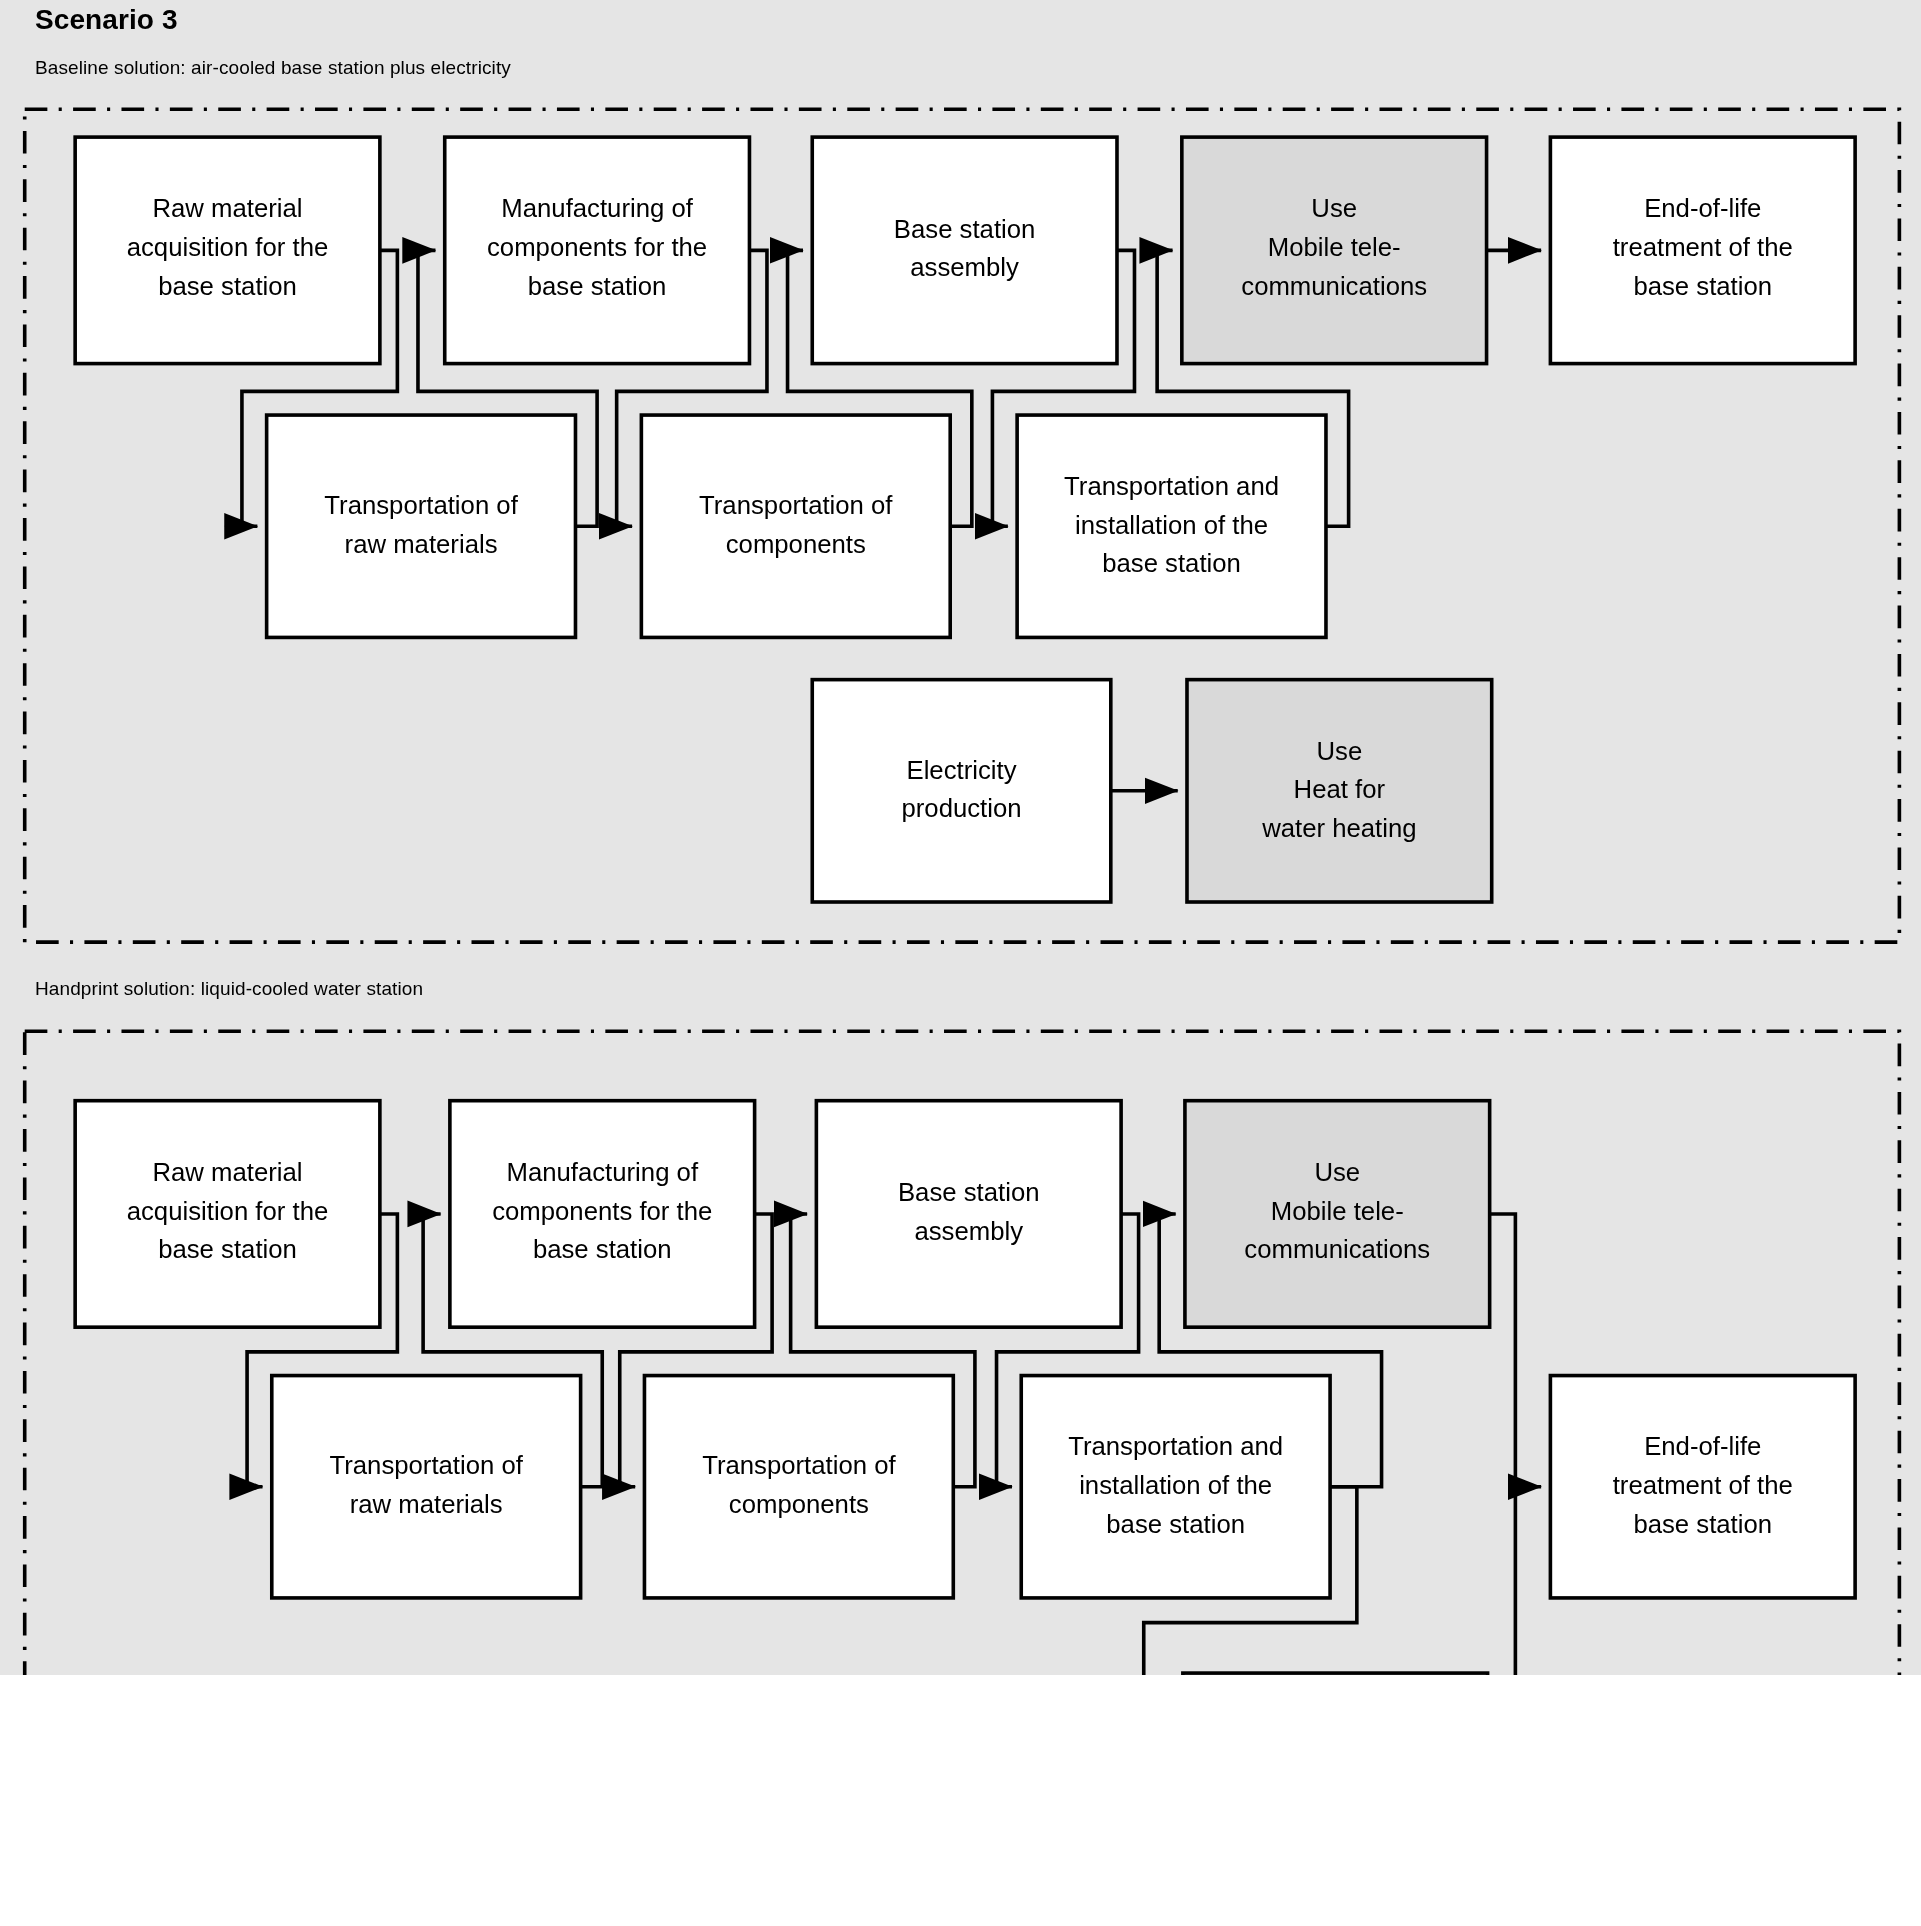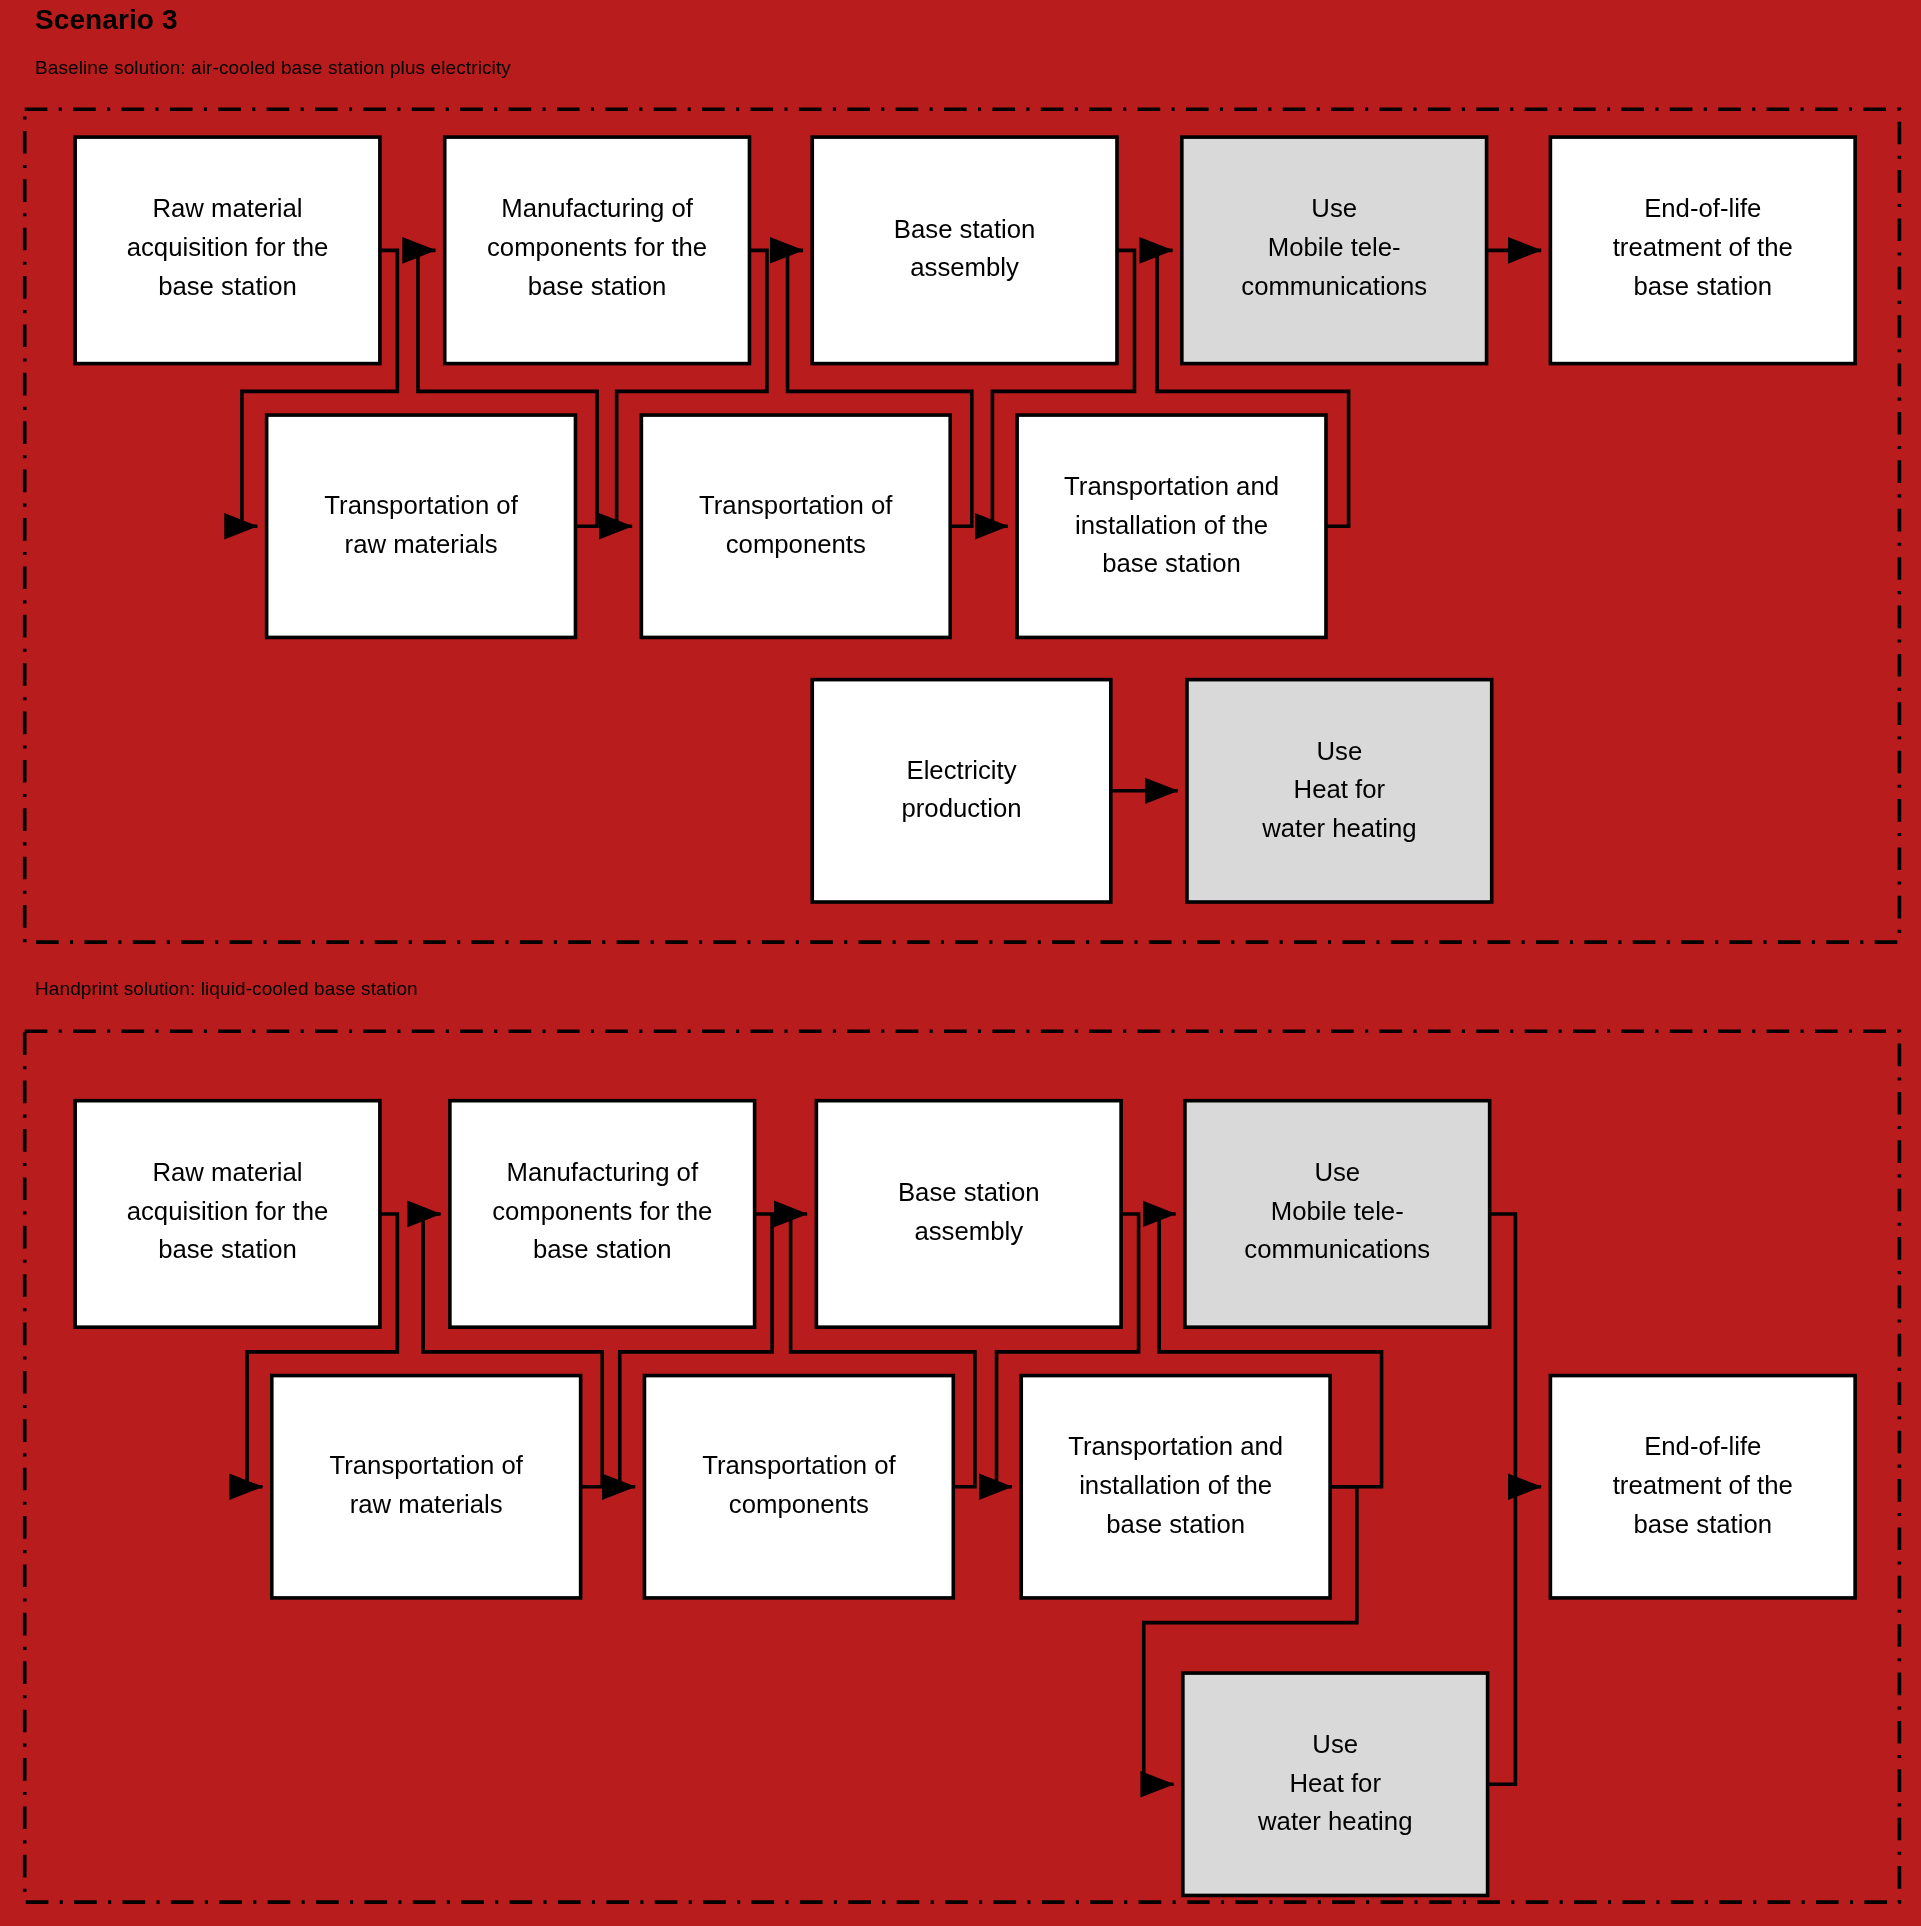--- a/index.html
+++ b/index.html
@@ -1,37 +1,37 @@
 <!DOCTYPE html>
 <html style="font-size:8.2px"><head>
 <meta charset="utf-8">
 <style>
   html,body{margin:0;padding:0;background:#ffffff;}
   body{font-family:"Liberation Sans",sans-serif;color:#000;}
-  #page{position:relative;width:1921px;height:1926px;background:#b91c1c;overflow:hidden;}
+  #page{position:relative;width:1921px;height:1675px;background:#e5e5e5;overflow:hidden;}
   .ttl{position:absolute;font-weight:bold;font-size:28px;letter-spacing:0.1px;}
   .sub{position:absolute;font-weight:normal;font-size:19px;letter-spacing:0.1px;}
   svg{position:absolute;left:0;top:0;width:1921px;height:1926px;}
   .panel{fill:none;stroke:#000;stroke-width:7;stroke-dasharray:44 22 6 22;stroke-linecap:butt;}
   .boxw{fill:#ffffff;stroke:#000;stroke-width:7;}
   .boxg{fill:#d9d9d9;stroke:#000;stroke-width:7;}
   .conn{fill:none;stroke:#000;stroke-width:7;stroke-linejoin:miter;stroke-linecap:butt;}
   .arw{fill:#000;stroke:none;}
   .lbl{font-family:"Liberation Sans",sans-serif;font-size:50px;fill:#000;text-anchor:middle;dominant-baseline:middle;}
 </style>
 </head>
 <body>
 
 <div id="page">
 
   <div class="ttl" style="left:35px;top:4.1px;">Scenario 3</div>
 
   <div class="sub" style="left:35px;top:57px;">Baseline solution: air-cooled base station plus electricity</div>
 
-  <div class="sub" style="left:35px;top:978px;">Handprint solution: liquid-cooled base station</div>
+  <div class="sub" style="left:35px;top:978px;">Handprint solution: liquid-cooled water station</div>
 
   <svg viewBox="0 0 3732 3741" xmlns="http://www.w3.org/2000/svg">
     <defs>
       <marker id="ah" markerWidth="10" markerHeight="10" refX="9.2" refY="4" orient="auto" markerUnits="strokeWidth">
         <path d="M0,0.3 L9.4,4 L0,7.7 z" class="arw"></path>
       </marker>
     </defs>
 
     <rect class="panel" x="48" y="212" width="3642" height="1618"></rect>
 

